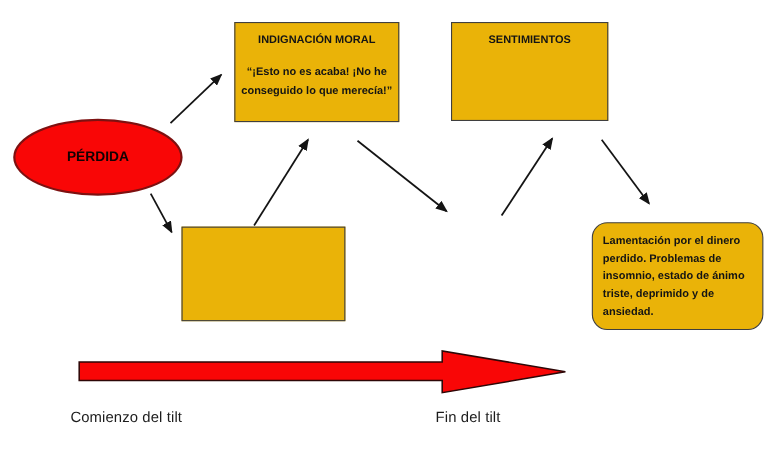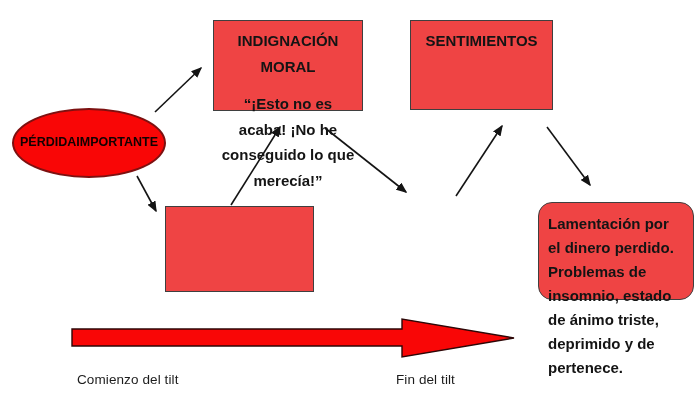--- a/index.html
+++ b/index.html
@@ -45,25 +45,25 @@
     align-items: center;
     justify-content: center;
     text-align: center;
     font-weight: bold;
     font-size: 12.5px;
     line-height: 1.55;
     color: #120202;
   }
   .box {
     position: absolute;
-    background: #ef4444;
+    background: #eab308;
     border: 1.5px solid var(--box-border);
     text-align: center;
     font-weight: bold;
-    font-size: 15px;
+    font-size: 10px;
     line-height: 1.7;
     color: var(--ink);
     padding: 7px 5px;
   }
   .box-title { display: block; margin-bottom: 12px; }
   .box-title.narrow { max-width: 112px; margin-left: auto; margin-right: auto; }
   .box-body { display: block; }
   #box-indignacion  { left: 213px; top: 20px;  width: 150px; height: 91px; }
   #box-consecuencias{ left: 410px; top: 20px;  width: 143px; height: 90px; }
   #box-sentimientos { left: 165px; top: 206px; width: 149px; height: 86px; }
@@ -75,21 +75,21 @@
     padding: 9px 9px;
     line-height: 1.6;
   }
   .timeline-label {
     position: absolute;
     top: 372px;
     font-size: 13.5px;
     color: #1c1c1c;
     letter-spacing: 0.1px;
   }
-  #label-comienzo { left: 77px; }
+  #label-comienzo { left: 64px; }
   #label-fin { left: 396px; }
 </style>
 </head>
 <body>
 
 <div id="stage">
 
   <svg id="arrow-layer" viewBox="0 0 700 417" xmlns="http://www.w3.org/2000/svg" aria-hidden="true">
     <defs>
       <marker id="ah" markerUnits="userSpaceOnUse" markerWidth="11" markerHeight="9" refX="9.5" refY="4.5" orient="auto">
@@ -100,36 +100,35 @@
     <line class="thin-arrow" x1="137" y1="176" x2="156" y2="211" marker-end="url(#ah)"></line>
     <line class="thin-arrow" x1="231" y1="205" x2="280" y2="127" marker-end="url(#ah)"></line>
     <line class="thin-arrow" x1="325" y1="128" x2="406" y2="192" marker-end="url(#ah)"></line>
     <line class="thin-arrow" x1="456" y1="196" x2="502" y2="126" marker-end="url(#ah)"></line>
     <line class="thin-arrow" x1="547" y1="127" x2="590" y2="185" marker-end="url(#ah)"></line>
     <polygon class="big-arrow-poly" points="72,329 402,329 402,319 514,338 402,357 402,346 72,346"></polygon>
   </svg>
 
   <div class="node-ellipse">
     <span>PÉRDIDA</span>
-    <span>IMPORTANTE</span>
   </div>
 
   <div class="box" id="box-indignacion">
     <span class="box-title">INDIGNACIÓN MORAL</span>
     <span class="box-body">“¡Esto no es acaba! ¡No he conseguido lo que merecía!”</span>
   </div>
 
   <div class="box" id="box-consecuencias">
     <span class="box-title">SENTIMIENTOS</span>
   </div>
 
   <div class="box" id="box-sentimientos">
   </div>
 
 
   <div class="box" id="box-lamentacion">
-    <span class="box-body">Lamentación por el dinero perdido. Problemas de insomnio, estado de ánimo triste, deprimido y de pertenece.</span>
+    <span class="box-body">Lamentación por el dinero perdido. Problemas de insomnio, estado de ánimo triste, deprimido y de ansiedad.</span>
   </div>
 
   <div class="timeline-label" id="label-comienzo">Comienzo del tilt</div>
   <div class="timeline-label" id="label-fin">Fin del tilt</div>
 
 </div>
 
 </body></html>

